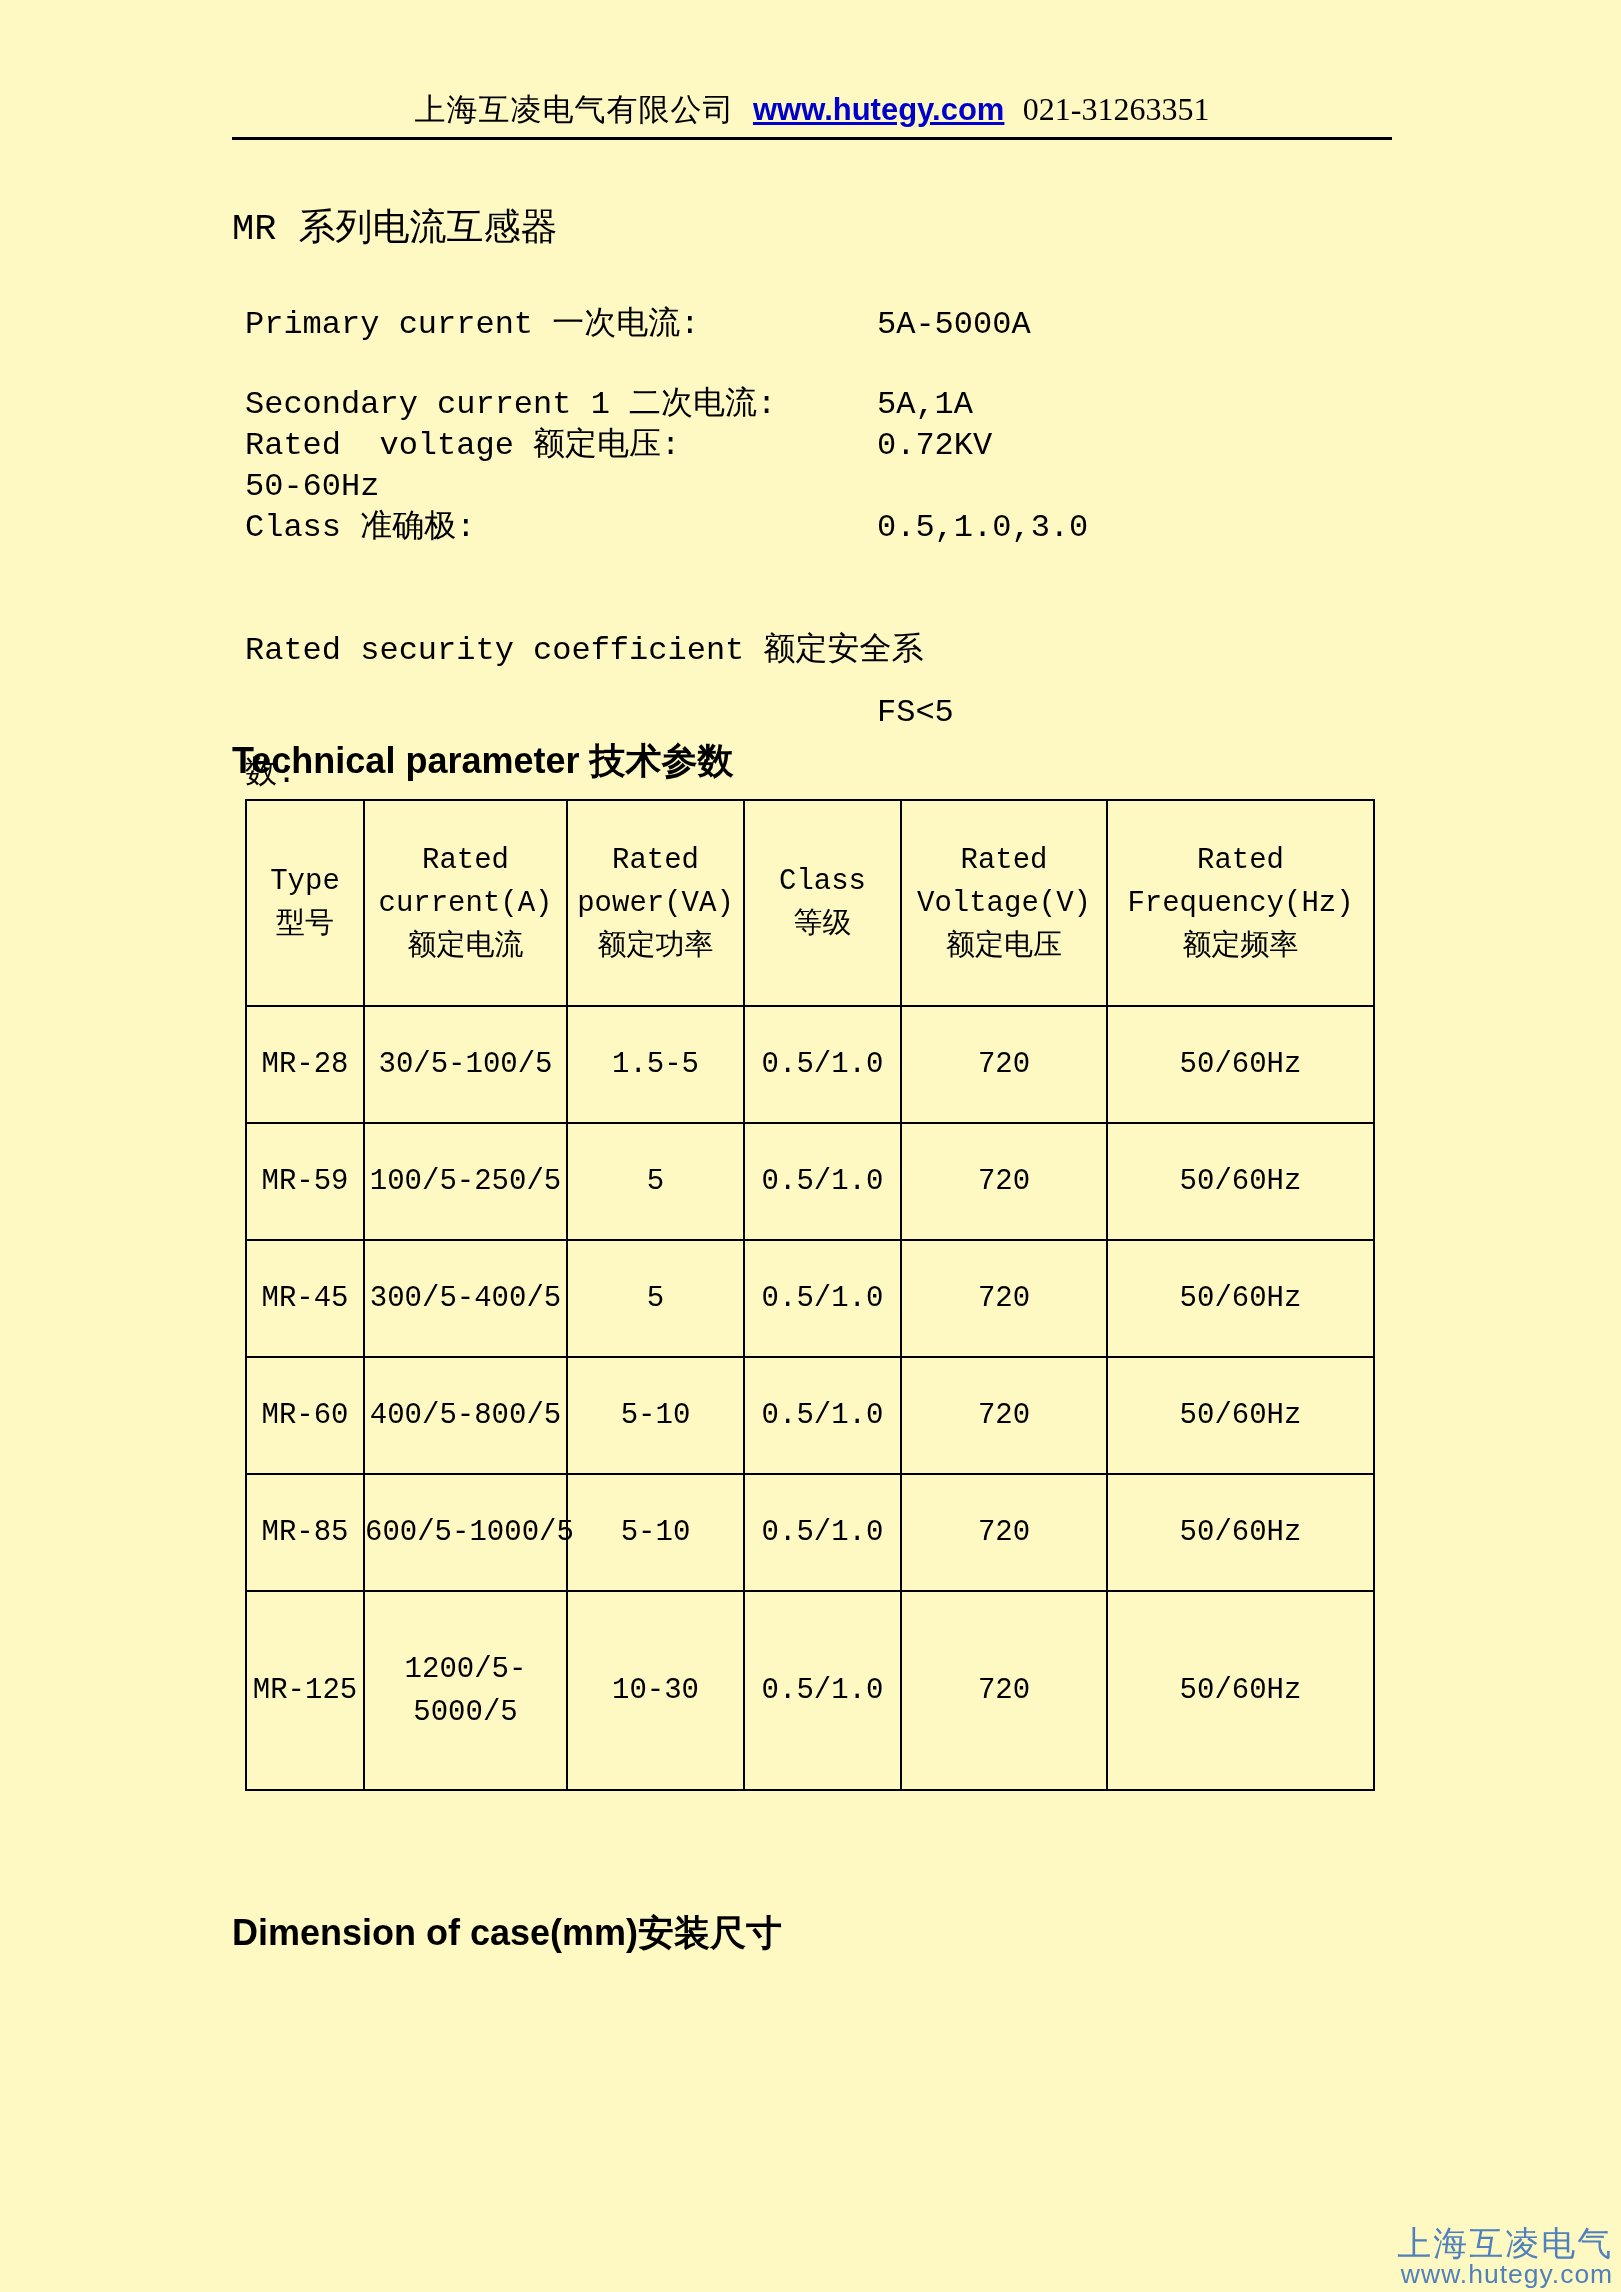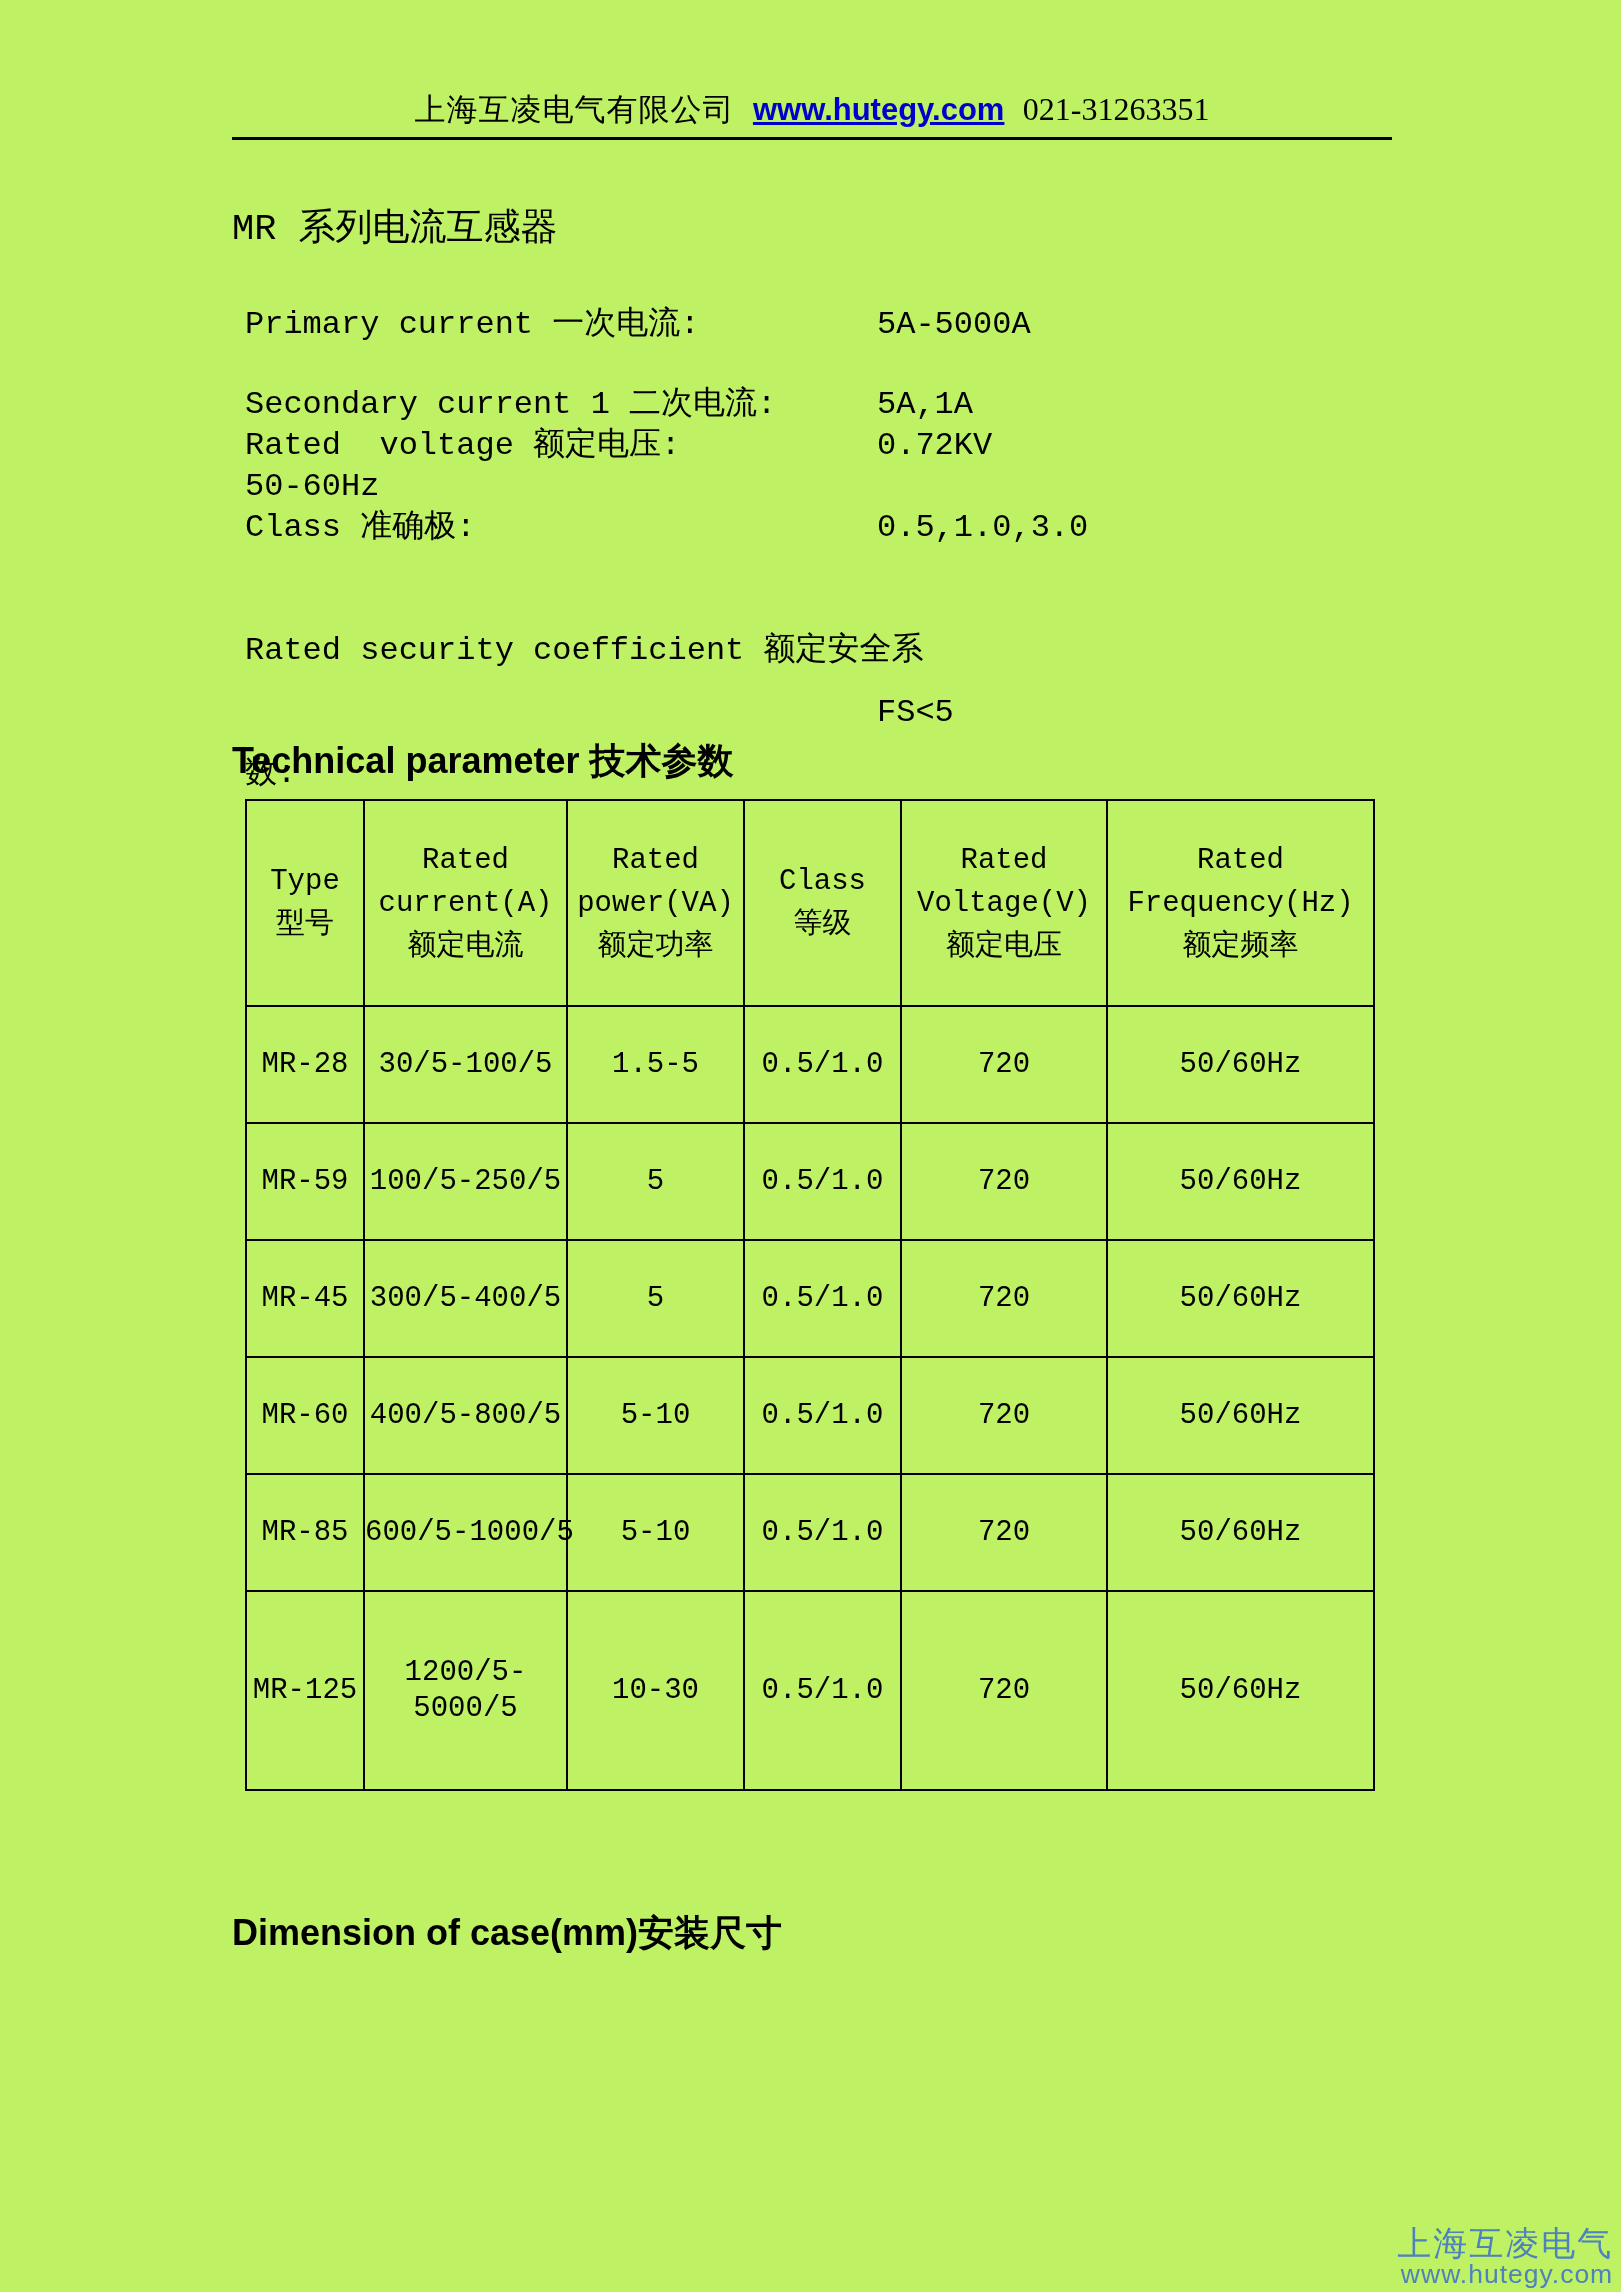--- a/index.html
+++ b/index.html
@@ -4,21 +4,21 @@
 <style>
   * { margin: 0; padding: 0; box-sizing: border-box; }
   html, body { background: #ffffff; }
   body {
     width: 1621px; height: 2293px;
     position: relative;
     font-family: "Liberation Mono", "DejaVu Sans Mono", monospace;
     color: #000000;
     overflow: hidden;
   }
-  .page { position: absolute; inset: 0; background: #bef264; padding-left: 9px; }
+  .page { position: absolute; inset: 0; background: #fef9c3; padding-left: 9px; }
 
   
   .doc-header {
     position: absolute; top: 90px; left: 232px; width: 1160px;
     text-align: center;
     font-family: "Liberation Sans", sans-serif;
     font-size: 31px; line-height: 39px;
     border-bottom: 3.9px solid #000;
     padding-bottom: 7.8px;
     white-space: nowrap;
@@ -63,21 +63,21 @@
   .param-table th, .param-table td {
     border: 2.9px solid #000;
     text-align: center; vertical-align: middle;
     font-weight: normal; padding: 0; overflow: visible;
   }
   .param-table thead tr { height: 206px; margin-left: 47px; }
   .param-table tbody tr { height: 117px; }
   .param-table tbody tr.tall { height: 199px; }
   .param-table th .hline { line-height: 43px; white-space: nowrap; }
   .param-table td { white-space: nowrap; }
-  .param-table td.wrap { white-space: normal; line-height: 36px; overflow-wrap: break-word; }
+  .param-table td.wrap { white-space: normal; line-height: 43px; overflow-wrap: break-word; }
 
   
   .logo {
     position: absolute; right: 7.8px; bottom: 3.9px; text-align: right;
     font-family: "Liberation Sans", sans-serif; font-weight: normal;
     color: #4F81BD; line-height: 1.05;
   }
   .logo-name { font-size: 34px; letter-spacing: 2px; }
   .logo-url  { font-size: 26.5px; letter-spacing: 1px; }
 </style>

